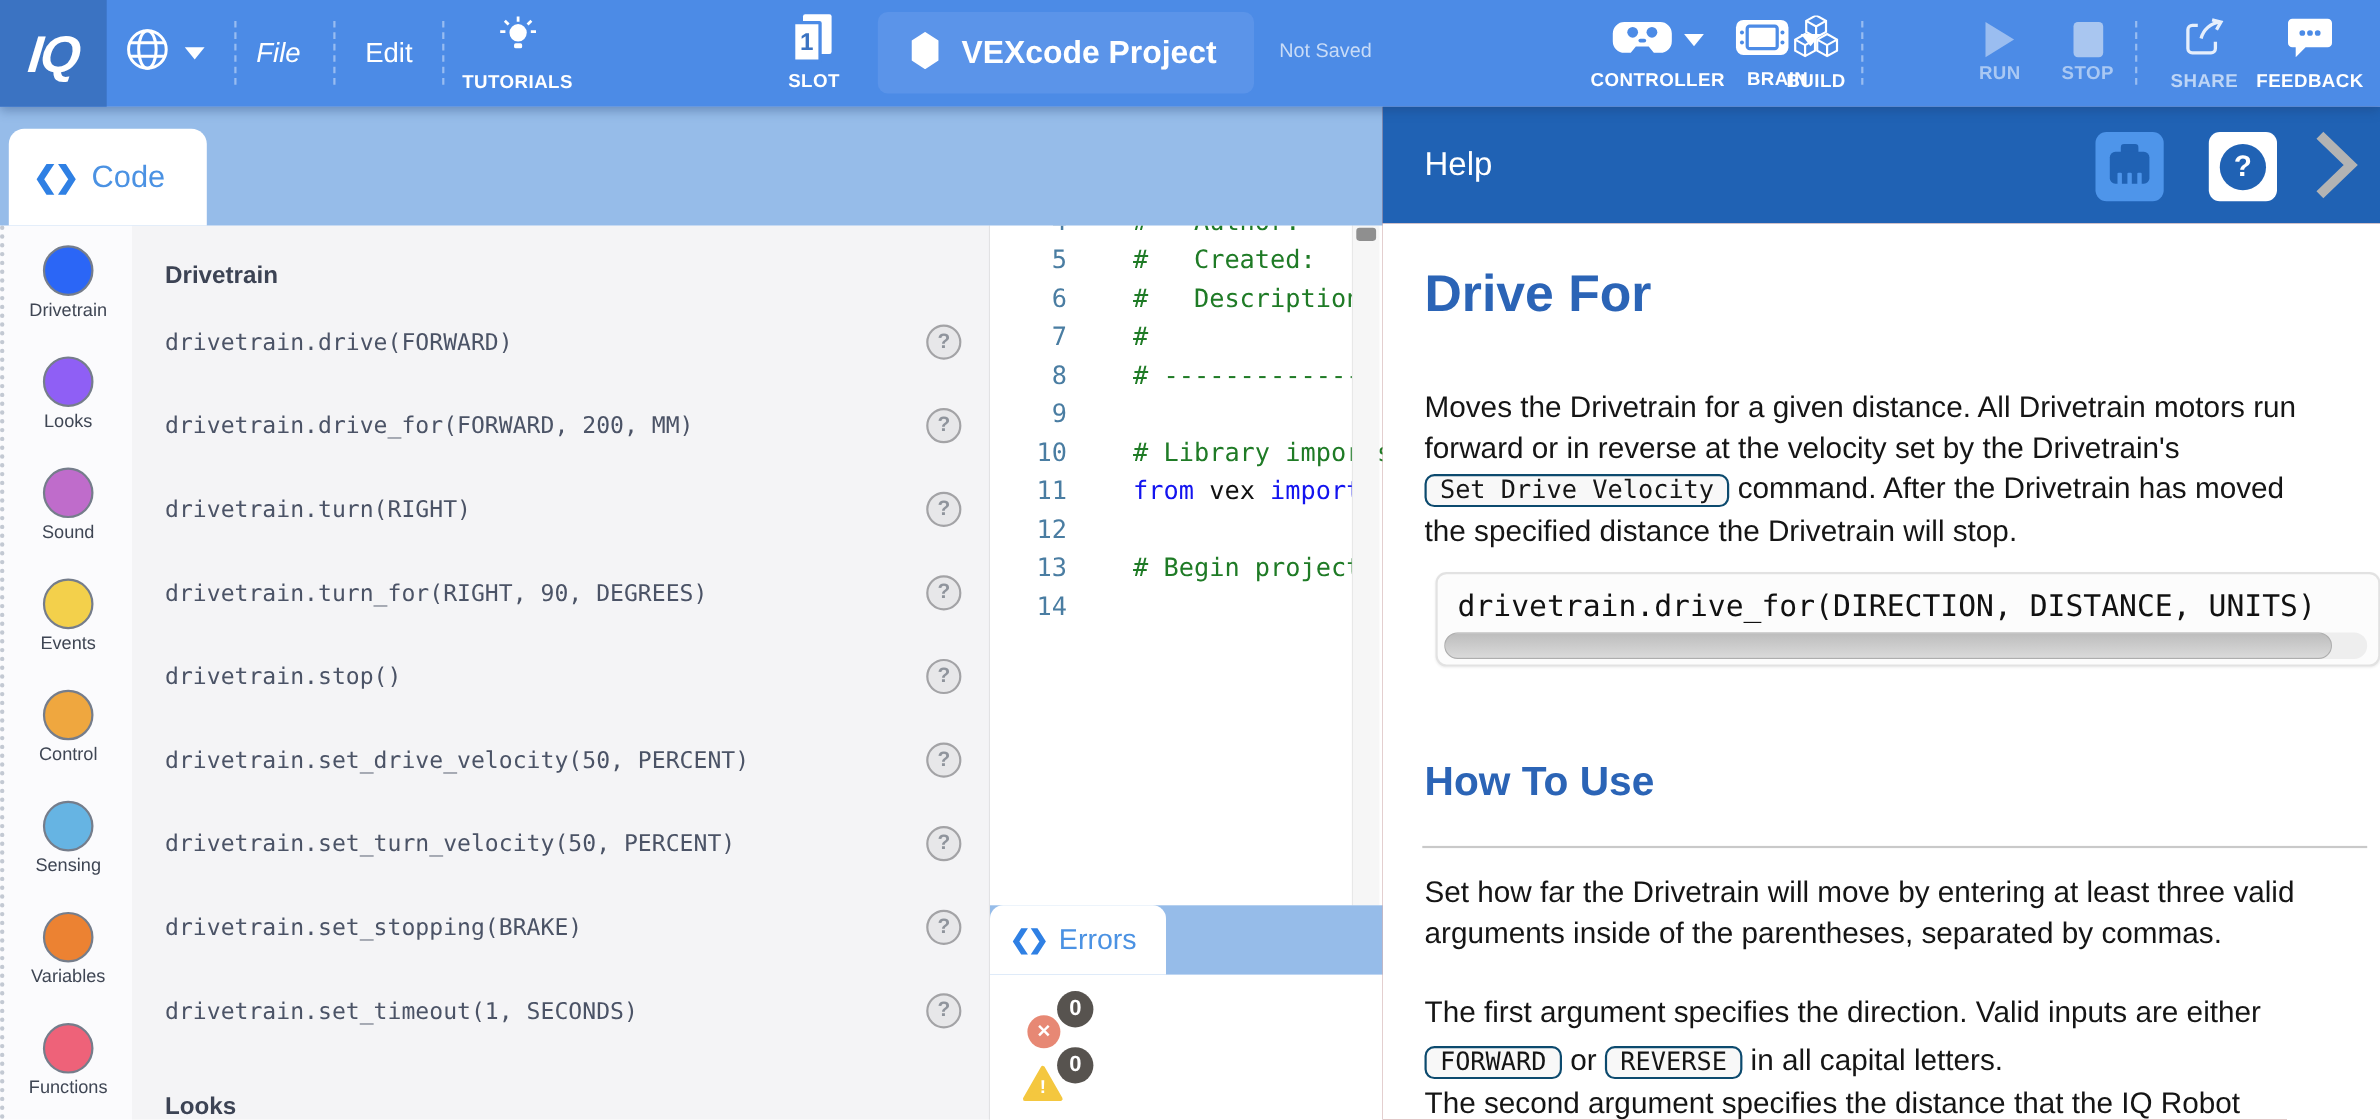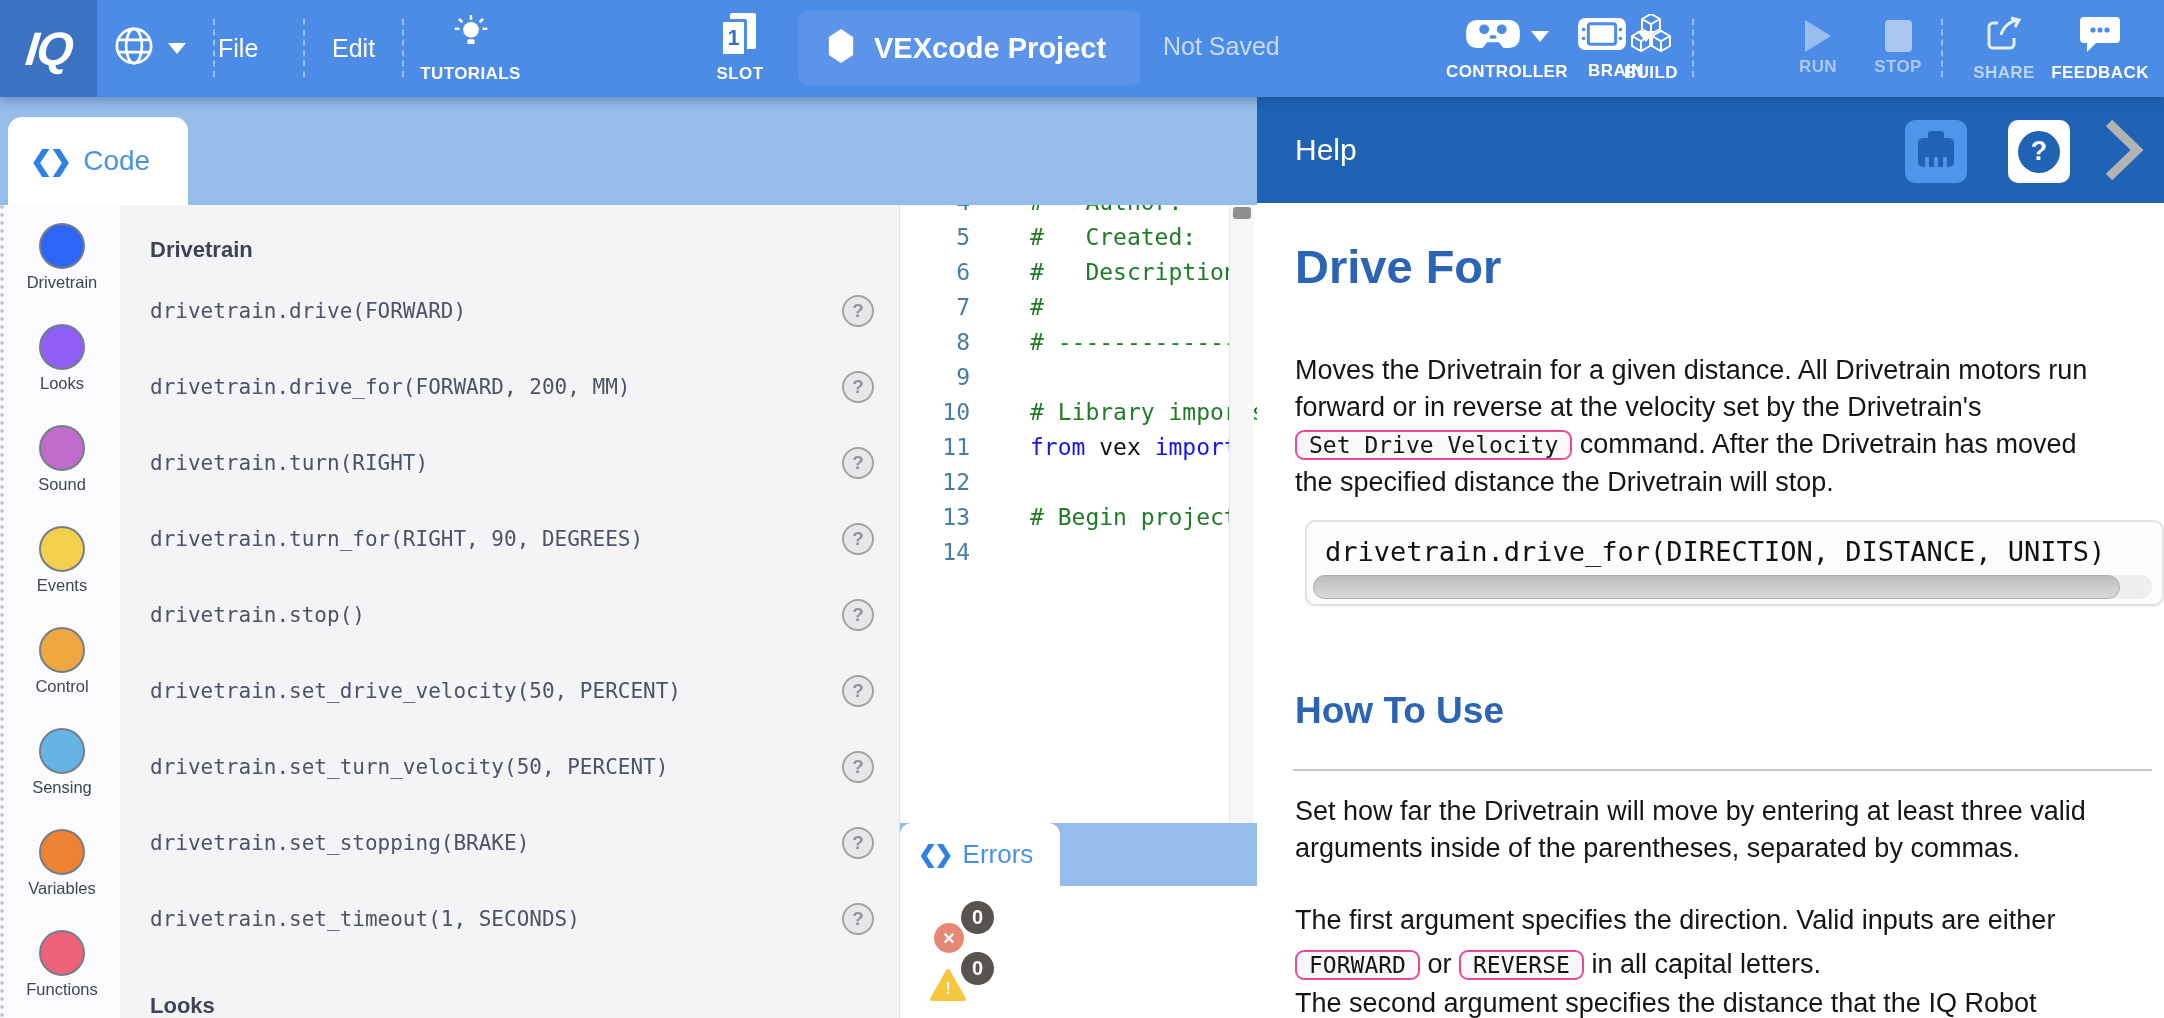--- a/index.html
+++ b/index.html
@@ -23,21 +23,21 @@
   .tb-label { font-size:17px; font-weight:bold; letter-spacing:.4px; margin-top:5px; color:#fff; }
   .tb-label.dim { color:#a9c8f3; }
   .tb-label.dimmer { color:#bdd5f6; }
   .caret { width:0; height:0; border-left:9px solid transparent; border-right:9px solid transparent;
            border-top:11px solid #fff; display:inline-block; }
   .proj-pill { position:absolute; left:798px; top:11px; width:342px; height:74px;
                background:#5b94e9; border-radius:9px; display:flex; align-items:center;
                padding-left:28px; gap:18px; }
   .proj-title { color:#fff; font-size:29px; font-weight:bold; }
   .not-saved { position:absolute; left:1163px; top:0; height:92px; display:flex;
-               align-items:center; color:#c9dcf7; font-size:25px;text-align:right; }
+               align-items:center; color:#c9dcf7; font-size:18px;text-align:right; }
   .slot-icon { position:relative; width:40px; height:46px; }
   .slot-back { position:absolute; left:10px; top:0; width:26px; height:36px; background:#fff; border-radius:2px; }
   .slot-front { position:absolute; left:0; top:6px; width:27px; height:38px; background:#fff;
                 border:3px solid #4c8be6; border-radius:2px; display:flex; align-items:center;
                 justify-content:center; color:#3b73c2; font-size:22px; font-weight:bold; }
   .run-tri { width:0; height:0; border-top:16px solid transparent; border-bottom:16px solid transparent;
              border-left:26px solid #9abdf0; }
   .stop-sq { width:27px; height:32px; background:#a9c6f0; border-radius:4px; }
 
   
@@ -112,21 +112,21 @@
   .hh-btn2 { position:absolute; left:751px; top:23px; width:62px; height:63px; background:#fff; border-radius:10px;
              display:flex; align-items:center; justify-content:center; }
   .hh-qcircle { width:42px; height:42px; border-radius:50%; background:#2062b4; color:#fff;
                 font-size:27px; font-weight:bold; display:flex; align-items:center; justify-content:center; }
   .hh-chevron { position:absolute; left:845px; top:20px; }
 
   .help-body { position:absolute; left:0; top:106px; width:907px; height:815px; background:#fff; overflow:hidden; }
   .hb-title { position:absolute; left:38px; top:36px; font-size:47px; font-weight:bold; color:#2b64b6; }
   .para { position:absolute; left:38px; width:825px; font-size:27px; line-height:37px; color:#151515; }
   .chip { font-family:"DejaVu Sans Mono", monospace; font-size:23px; background:#f8f8f8;
-          border:2px solid #ec4899; border-radius:9px; padding:0 12px; white-space:nowrap; }
+          border:2px solid #0c4a6e; border-radius:9px; padding:0 12px; white-space:nowrap; }
   .snippet { position:absolute; left:36px; top:317px; width:859px; height:86px; background:#fcfcfc;
              border:2px solid #e2e2e2; border-radius:10px; box-shadow:0 1px 2px rgba(0,0,0,.06);margin-left:12px; }
   .snippet-text { position:absolute; left:18px; top:14px; font-family:"DejaVu Sans Mono", monospace;
                   font-size:27px; color:#111; white-space:nowrap; width:828px; overflow:hidden; }
   .snip-track { position:absolute; left:6px; right:10px; bottom:5px; height:24px; background:#eeeeee; border-radius:12px; }
   .snip-thumb { position:absolute; left:0; top:0; height:24px; width:calc(100% - 32px);
                 background:linear-gradient(180deg,#bdbdbd,#dadada); border:1px solid #aeaeae; border-radius:12px; }
   .hb-h2 { position:absolute; left:38px; top:487px; font-size:37px; font-weight:bold; color:#2b64b6; }
   .hb-hr { position:absolute; left:36px; top:566px; width:859px; height:2px; background:#c9c9c9; }
   .p-howfar { top:590px; }
@@ -149,21 +149,21 @@
         <svg width="44" height="44" viewBox="0 0 36 36" fill="none" stroke="#fff" stroke-width="2.2">
           <circle cx="18" cy="18" r="14"></circle>
             <ellipse cx="18" cy="18" rx="6.5" ry="14"></ellipse>
           <path d="M5 13 H31 M5 23 H31"></path>
         </svg>
       </span>
       <span class="caret"></span>
     </div>
 
     <div class="tb-sep" style="left:213px;"></div>
-    <div class="tb-menu" style="left:218px;">
+    <div class="tb-menu" style="left:233px;font-style:italic;">
       <span>File</span>
     </div>
     <div class="tb-sep" style="left:303px;"></div>
     <div class="tb-menu" style="left:332px;">
       <span>Edit</span>
     </div>
     <div class="tb-sep" style="left:402px;"></div>
 
     <div class="tb-item" style="left:413px; width:115px;">
       <span>

